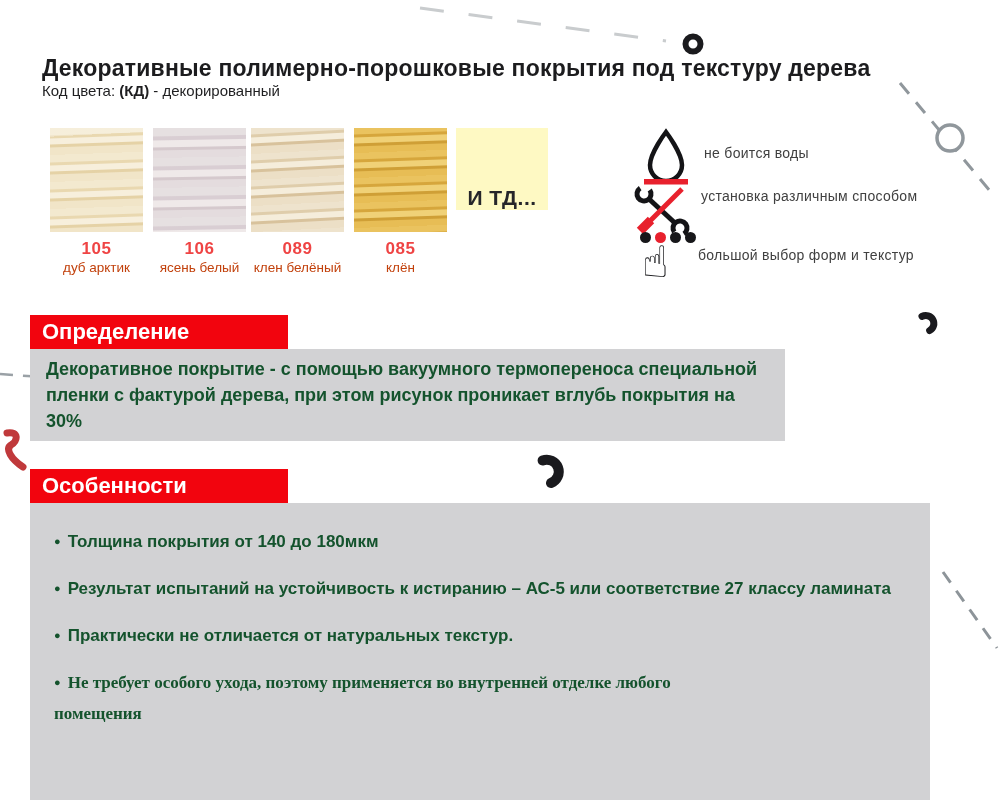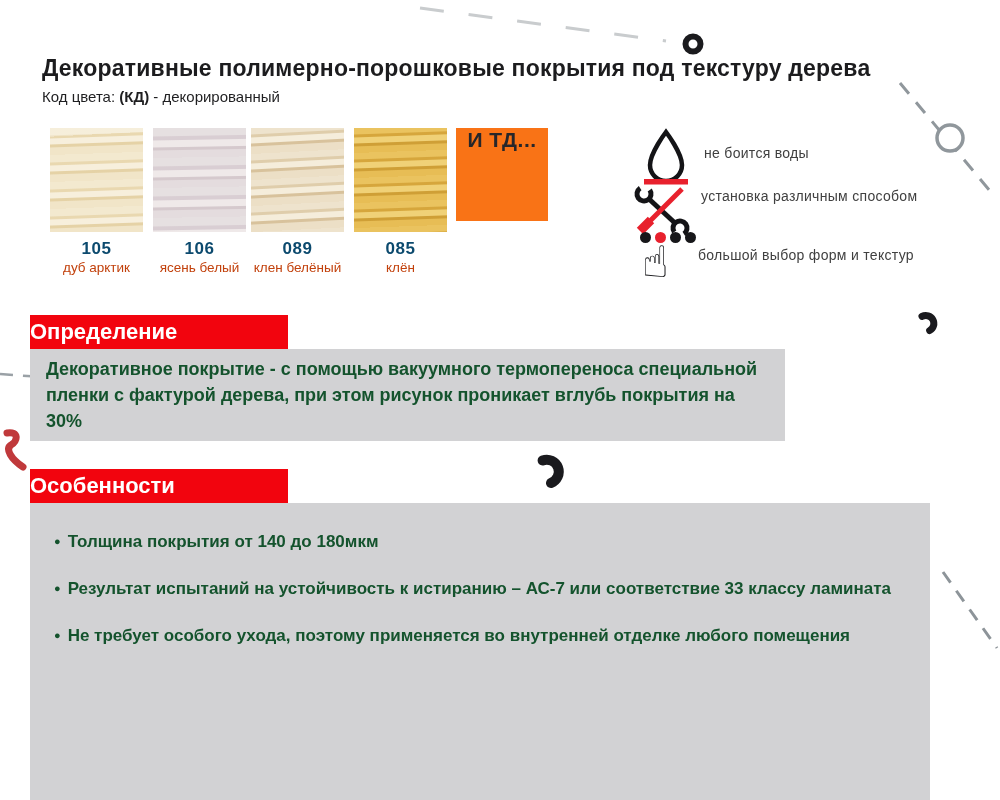--- a/index.html
+++ b/index.html
@@ -11,61 +11,61 @@
   .canvas{
     position:relative;width:1000px;height:800px;background:#ffffff;overflow:hidden;
     font-family:"Liberation Sans", sans-serif;color:#1d1d1f;border-radius:14px;
   }
   .abs{position:absolute;}
 
   
   .page-title{
     left:42px;top:55px;font-size:23px;font-weight:800;letter-spacing:.2px;color:#1c1c1e;white-space:nowrap;
   }
-  .subtitle{left:42px;top:88px;font-size:15px;color:#1f1f21;text-align:right;}
+  .subtitle{left:42px;top:82px;font-size:15px;color:#1f1f21;text-align:right;}
   .subtitle b{font-weight:800;}
 
   
   .swatch{top:128px;width:93px;text-align:center;}
   .chip{width:93px;height:104px;}
   .sw-105{background:
     linear-gradient(177deg, rgba(255,255,255,.25) 0 8%, rgba(0,0,0,0) 8% 100%),
     repeating-linear-gradient(178deg,#f3e9cf 0 7px,#e9d8b0 8px 10px,#f7efdc 11px 16px,#e5d2a6 17px 19px,#f1e5c8 20px 27px);}
   .sw-106{background:
     repeating-linear-gradient(179deg,#e6e0e1 0 8px,#d9ced3 9px 12px,#efe9e9 13px 19px,#d5c9cd 20px 22px,#e4dcde 23px 30px);}
   .sw-089{background:
     repeating-linear-gradient(177deg,#eee3cd 0 6px,#dfcdab 7px 9px,#f5eddb 10px 15px,#d8c29c 16px 18px,#ecdfc6 19px 26px);}
   .sw-085{background:
     repeating-linear-gradient(178deg,#eac35f 0 6px,#d6a63c 7px 9px,#f0d177 10px 15px,#cf9f36 16px 18px,#e7bd55 19px 25px);}
-  .sw-code{margin-top:7px;font-size:17px;font-weight:700;letter-spacing:.5px;color:#0c4a6e;}
+  .sw-code{margin-top:7px;font-size:17px;font-weight:700;letter-spacing:.5px;color:#ef4444;}
   .sw-name{margin-top:1px;font-size:13.5px;font-weight:500;color:#c2410c;white-space:nowrap;}
   .etc-box{
-    left:456px;top:128px;width:92px;height:93px;background:#f97316;
-    display:flex;align-items:flex-start;justify-content:center;
+    left:456px;top:128px;width:92px;height:82px;background:#fef9c3;
+    display:flex;align-items:flex-end;justify-content:center;
     font-size:21px;font-weight:600;color:#26262a;letter-spacing:.5px;
   }
 
   
   .benefit-label{font-size:14px;font-weight:500;color:#404040;line-height:25px;letter-spacing:.3px;}
   .dots-row{display:flex;gap:4px;}
   .dot-c{width:11px;height:11px;border-radius:50%;background:#17171a;}
   .dot-c.red{background:var(--icon-red);}
   .hand-glyph{font-family:"DejaVu Sans", sans-serif;font-size:44px;color:#141417;line-height:1;}
 
   
   .red-hd{
     left:30px;width:258px;height:34px;background:var(--accent-red);
-    color:#fff;font-size:22px;font-weight:700;line-height:33px;box-sizing:border-box;
+    color:#fff;font-size:22px;font-weight:700;line-height:33px;padding-left:12px;box-sizing:border-box;
   }
   .panel{left:30px;background:var(--panel-gray);box-sizing:border-box;color:#14532d;}
   .panel-def{top:349px;width:755px;height:92px;padding:7px 16px;font-size:18px;font-weight:700;line-height:26px;}
   .panel-feat{top:503px;width:900px;height:337px;padding:13px 24px;font-size:17px;font-weight:700;}
   .feat-item{line-height:31px;margin:10px 0 16px 0;}
   .feat-item .blt{font-size:11px;vertical-align:2px;margin-right:7px;}
-  .feat-item:nth-of-type(4){max-width:700px;}
+  .feat-item:nth-of-type(4){max-width:700px;font-family:Liberation Serif, serif;}
   .feat-item:nth-of-type(2){max-width:880px;}
 </style>
 </head>
 <body>
 
 <div class="canvas">
 
   <svg class="abs" style="left:408px;top:0;width:300px;height:62px">
     <line x1="12" y1="8" x2="258" y2="41" stroke="#c9ccce" stroke-width="3" stroke-dasharray="24 25"></line>
     <circle cx="285" cy="44" r="7.5" fill="#fff" stroke="#1b1b1e" stroke-width="6"></circle>
@@ -151,21 +151,24 @@
 
   <div class="abs red-hd" style="top:315px">Определение</div>
   <div class="abs panel panel-def">Декоративное покрытие - с помощью вакуумного термопереноса специальной пленки с фактурой дерева, при этом рисунок проникает вглубь покрытия на 30%</div>
 
   <div class="abs red-hd" style="top:469px">Особенности</div>
   <div class="abs panel panel-feat">
     <div class="feat-item">
       <span class="blt">●</span><span>Толщина покрытия от 140 до 180мкм</span>
     </div>
     <div class="feat-item">
-      <span class="blt">●</span><span>Результат испытаний на устойчивость к истиранию – АС-7 или соответствие 33 классу ламината</span>
+      <span class="blt">●</span><span>Результат испытаний на устойчивость к истиранию – АС-5 или соответствие 27 классу ламината</span>
+    </div>
+    <div class="feat-item">
+      <span class="blt">●</span><span>Практически не отличается от натуральных текстур.</span>
     </div>
     <div class="feat-item">
       <span class="blt">●</span><span>Не требует особого ухода, поэтому применяется во внутренней отделке любого помещения</span>
     </div>
   </div>
 
   <svg class="abs" style="left:935px;top:560px;width:65px;height:95px">
     <line x1="8" y1="12" x2="62" y2="88" stroke="#8d9499" stroke-width="3" stroke-dasharray="13 10"></line>
   </svg>
 

